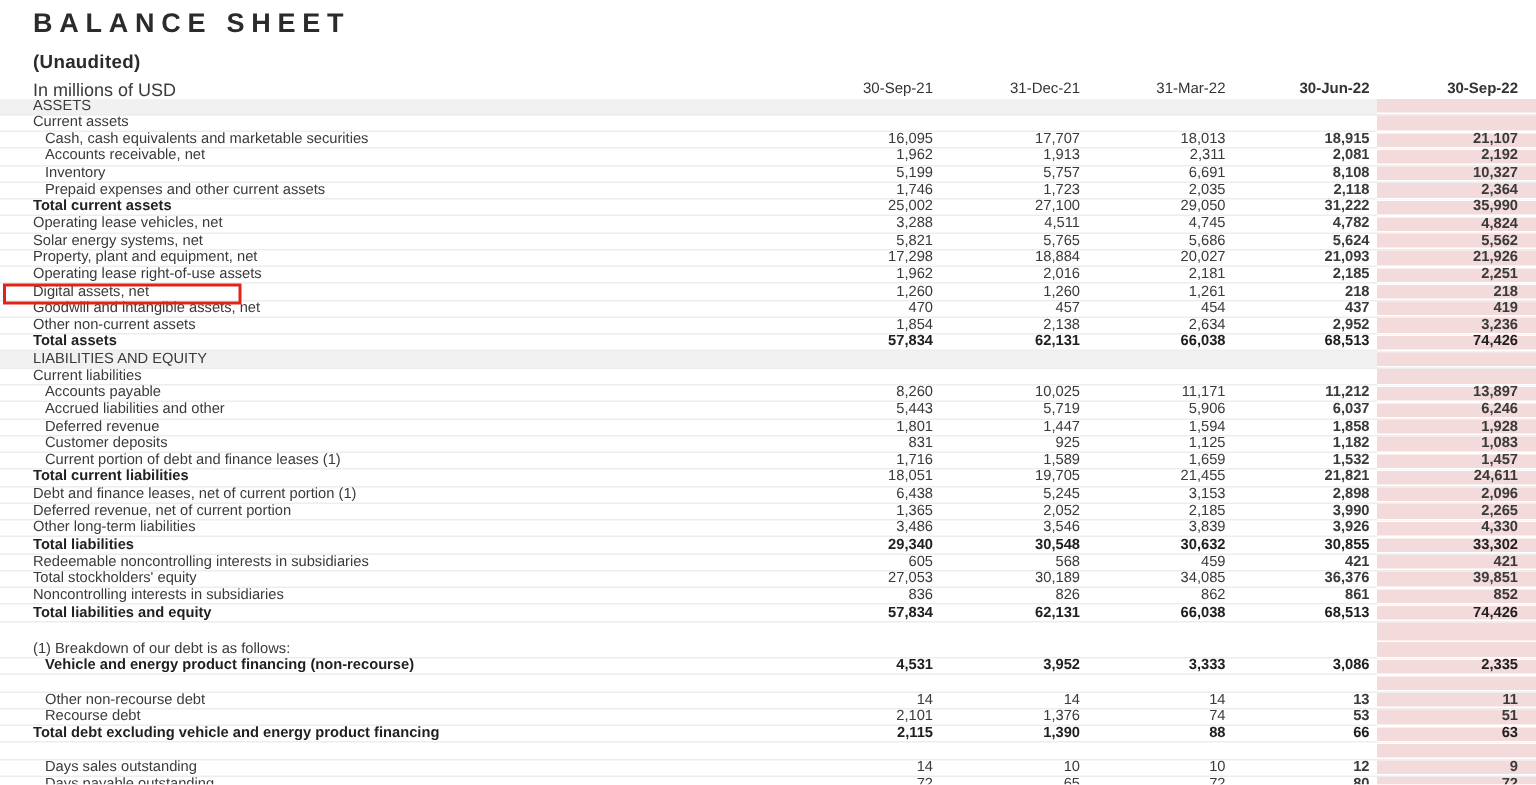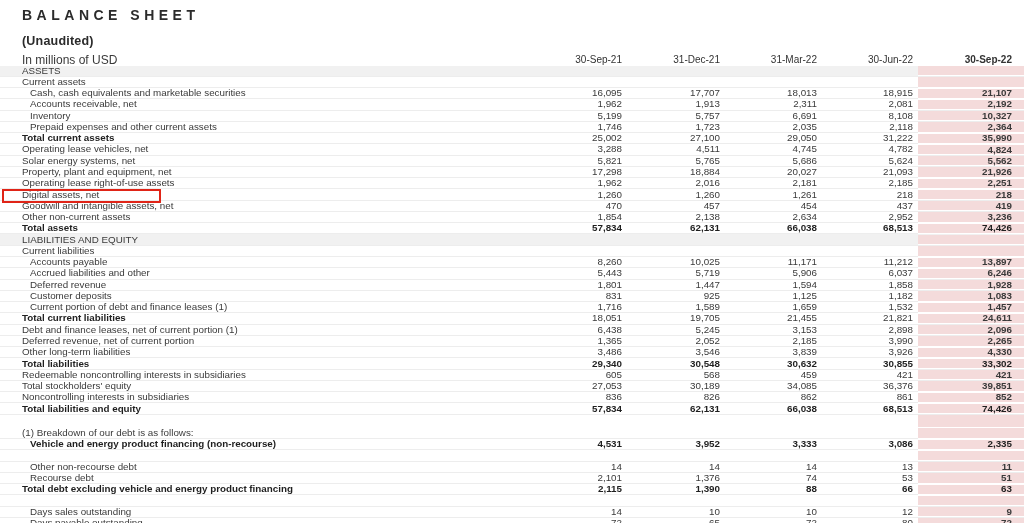--- a/index.html
+++ b/index.html
@@ -6,21 +6,21 @@
   .page{
     position:relative;
     width:1024px;height:523px;
     background:#ffffff;
     font-family:"Liberation Sans","DejaVu Sans",sans-serif;
     color:#3a3a3a;
     overflow:hidden;
   }
   .header{padding:8px 0 0 22px;}
   .title{
-    font-size:14px;font-weight:bold;letter-spacing:4.5px;
+    font-size:18px;font-weight:bold;letter-spacing:4.5px;
     color:#2b2b2b;line-height:14px;
   }
   .subtitle{
     font-size:12.5px;font-weight:bold;color:#2b2b2b;line-height:13px;margin-top:13px;letter-spacing:.2px;
   }
   .table{margin-top:6px;}
   .row{
     display:grid;
     grid-template-columns:1fr 98px 98px 97px 101px 106px;
     align-items:center;
@@ -29,21 +29,21 @@
     border-bottom:1px solid #ededed;
   }
   .row.head{border-bottom:none;height:11.5px;}
   .row.spacer{height:13px;border-bottom:none;}
   .row.filler{height:7px;border-bottom:none;}
   .cell{font-size:9.8px;line-height:10px;white-space:nowrap;overflow:visible;}
   .cell.label{padding-left:22px;position:relative;}
   .ind1 .cell.label{padding-left:30px;}
   .ind2 .cell.label{}
   .cell.num{text-align:right;padding-right:0;}
-  .cell.c4{padding-right:5px;}
+  .cell.c4{padding-right:5px;font-weight:bold;}
   .cell.c5{padding-right:12px;border-bottom:1px solid #fff;height:100%;display:flex;align-items:center;justify-content:flex-end;box-sizing:border-box;margin-bottom:-1px;}
   .row .cell.c5{background:var(--pink);font-weight:bold;}
   .row.head .cell.c5{background:transparent;border-bottom:none;}
   .row.section{background:#f1f1f1;}
   .row.section .cell.c5{background:var(--pink);}
   .row.subtotal .cell.label{font-weight:bold;color:#222;}
   .row.total .cell{font-weight:bold;color:#1f1f1f;}
   .head .cell.label{font-size:12px;color:#3a3a3a;}
   .head .cell.num{font-size:10px;color:#333;}
   .ann-box{

